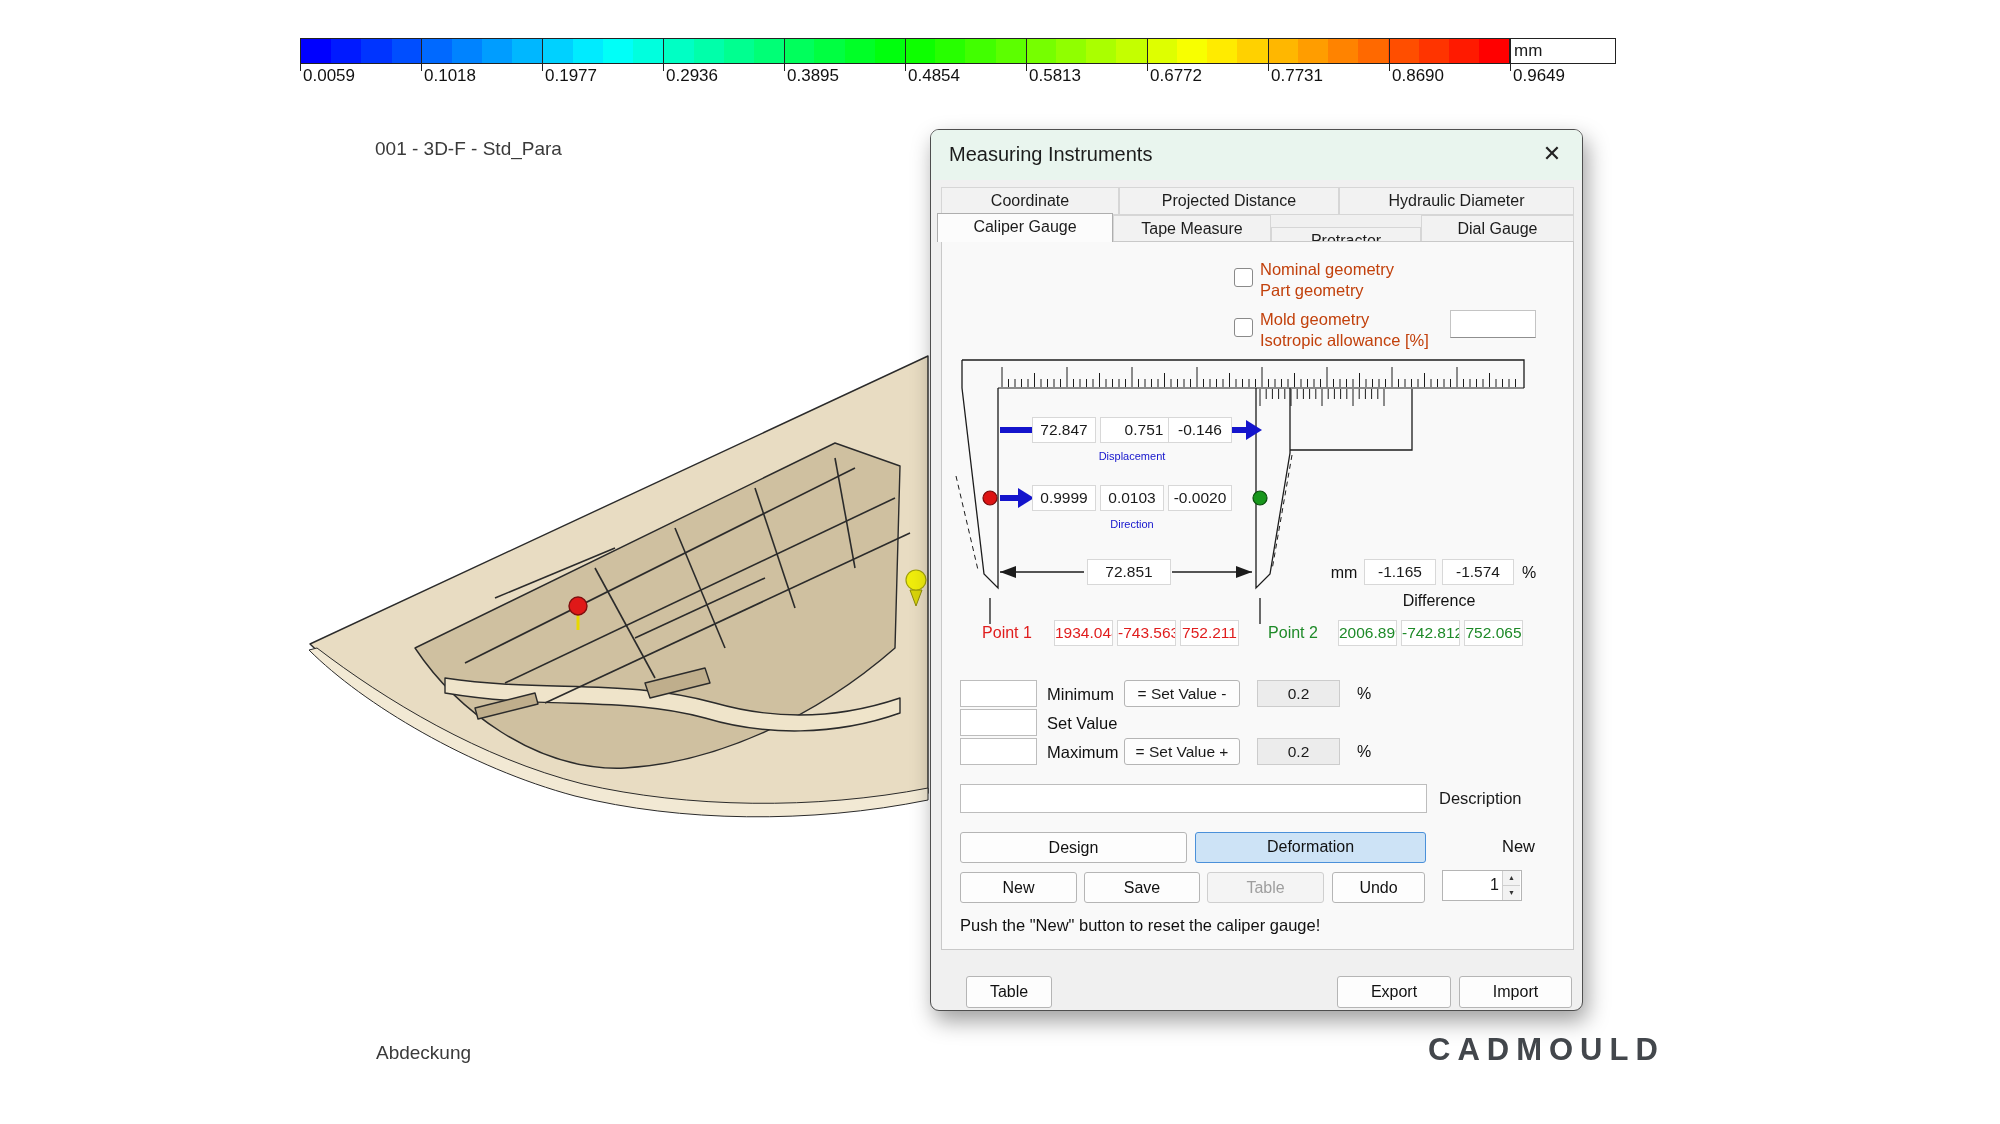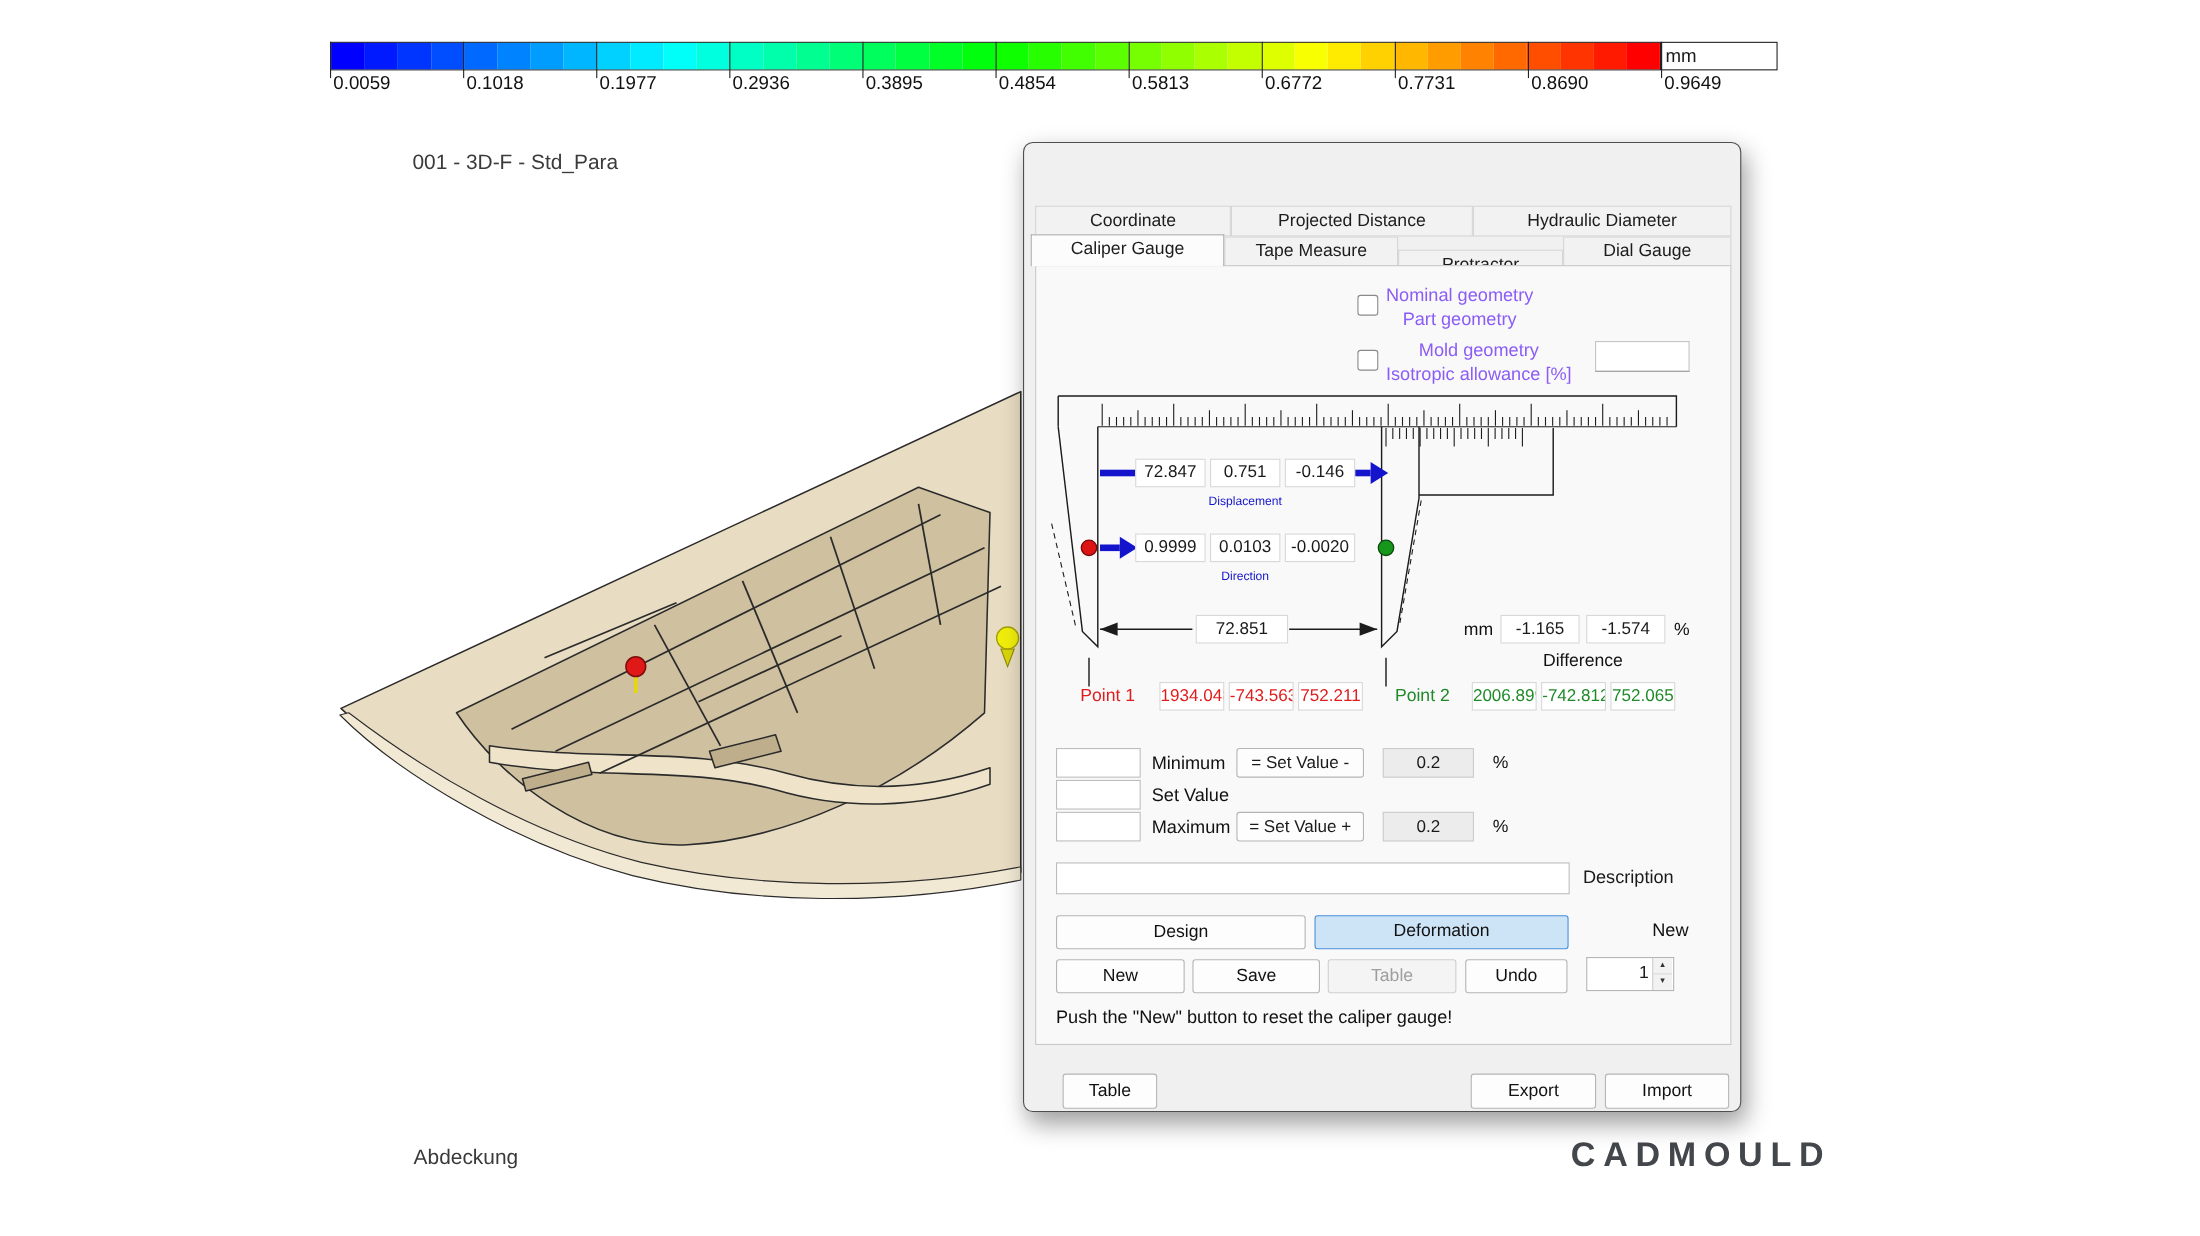--- a/index.html
+++ b/index.html
@@ -32,21 +32,21 @@
   .tab{position:absolute;box-sizing:border-box;background:#f2f2f2;border:1px solid #d6d6d6;
        font-size:16px;text-align:center;color:#1c1c1c;}
   .tab.sel{background:#fcfcfc;border:1px solid #aeaeae;border-bottom:none;z-index:3;}
   .tab .lbl{display:block;padding-top:4px;}
 
   #panel{position:absolute;left:10px;top:111px;width:633px;height:709px;background:#f9f9f9;
          border:1px solid #c9c9c9;box-sizing:border-box;z-index:1;}
 
   .chkrow{position:absolute;}
   .chk{position:absolute;width:19px;height:19px;background:#fff;border:1px solid #8a8a8a;border-radius:3px;box-sizing:border-box;}
-  .chklbl{position:absolute;left:26px;top:-3px;font-size:16.5px;line-height:21px;color:#8b5cf6;white-space:nowrap;text-align:center;}
+  .chklbl{position:absolute;left:26px;top:-3px;font-size:16.5px;line-height:21px;color:#c2410c;white-space:nowrap;}
   .uinput{position:absolute;background:#fff;border:1px solid #c4c4c4;border-bottom:1px solid #8f8f8f;box-sizing:border-box;}
 
   
   #caliper{position:absolute;left:12px;top:116px;width:590px;height:300px;}
   #caliper svg{position:absolute;left:0;top:0;}
   .vbox{position:absolute;height:26px;background:#fff;border:1px solid #d8d8d8;box-sizing:border-box;
         font-size:15.5px;line-height:24px;text-align:center;overflow:hidden;white-space:nowrap;}
   .blue-lbl{position:absolute;color:#1414cc;font-size:11px;text-align:center;}
   .blk-lbl{position:absolute;color:#111;font-size:16px;text-align:center;}
   .red-t{color:#e01d1d;}
@@ -182,20 +182,24 @@
       <line x1="283" y1="262" x2="283" y2="282" stroke="#e8d800" stroke-width="3"></line>
       <circle cx="283" cy="258" r="9" fill="#e01818" stroke="#7e0e0e" stroke-width="1.4"></circle>
     </g>
     <g>
       <polygon points="615,242 627,242 621,258" fill="#d8d40a" stroke="#8c8a08" stroke-width="1"></polygon>
       <circle cx="621" cy="232" r="10" fill="#f0ed0c" stroke="#a0a008" stroke-width="1.2"></circle>
     </g>
   </svg>
 
   <div id="dialog">
+    <div id="dlg-title">
+      <span class="t">Measuring Instruments</span>
+      <span id="dlg-close">✕</span>
+    </div>
 
     <div class="tab" style="left:10px;top:57px;width:178px;height:28px;">
         <span class="lbl">Coordinate</span>
       </div>
     <div class="tab" style="left:188px;top:57px;width:220px;height:28px;">
         <span class="lbl">Projected Distance</span>
       </div>
     <div class="tab" style="left:408px;top:57px;width:235px;height:28px;">
         <span class="lbl">Hydraulic Diameter</span>
       </div>
@@ -357,21 +361,21 @@
               <line x1="398.99999999999983" y1="31" x2="398.99999999999983" y2="48" stroke="#1c1c1c" stroke-width="1"></line>
               <line x1="405.1999999999998" y1="31" x2="405.1999999999998" y2="41" stroke="#1c1c1c" stroke-width="1"></line>
               <line x1="411.3999999999998" y1="31" x2="411.3999999999998" y2="41" stroke="#1c1c1c" stroke-width="1"></line>
               <line x1="417.5999999999998" y1="31" x2="417.5999999999998" y2="41" stroke="#1c1c1c" stroke-width="1"></line>
               <line x1="423.7999999999998" y1="31" x2="423.7999999999998" y2="41" stroke="#1c1c1c" stroke-width="1"></line>
               <line x1="429.9999999999998" y1="31" x2="429.9999999999998" y2="48" stroke="#1c1c1c" stroke-width="1"></line>
             </g>
         </svg>
 
         <div class="vbox" style="left:78px;top:59px;width:64px;">72.847</div>
-        <div class="vbox" style="left:146px;top:59px;width:64px;">0.751</div>
+        <div class="vbox" style="left:146px;top:59px;width:88px;">0.751</div>
         <div class="vbox" style="left:214px;top:59px;width:64px;">-0.146</div>
         <div class="blue-lbl" style="left:78px;top:92px;width:200px;">Displacement</div>
 
         <div class="vbox" style="left:78px;top:127px;width:64px;">0.9999</div>
         <div class="vbox" style="left:146px;top:127px;width:64px;">0.0103</div>
         <div class="vbox" style="left:214px;top:127px;width:64px;">-0.0020</div>
         <div class="blue-lbl" style="left:78px;top:160px;width:200px;">Direction</div>
 
         <div class="vbox" style="left:133px;top:201px;width:84px;">72.851</div>
 

